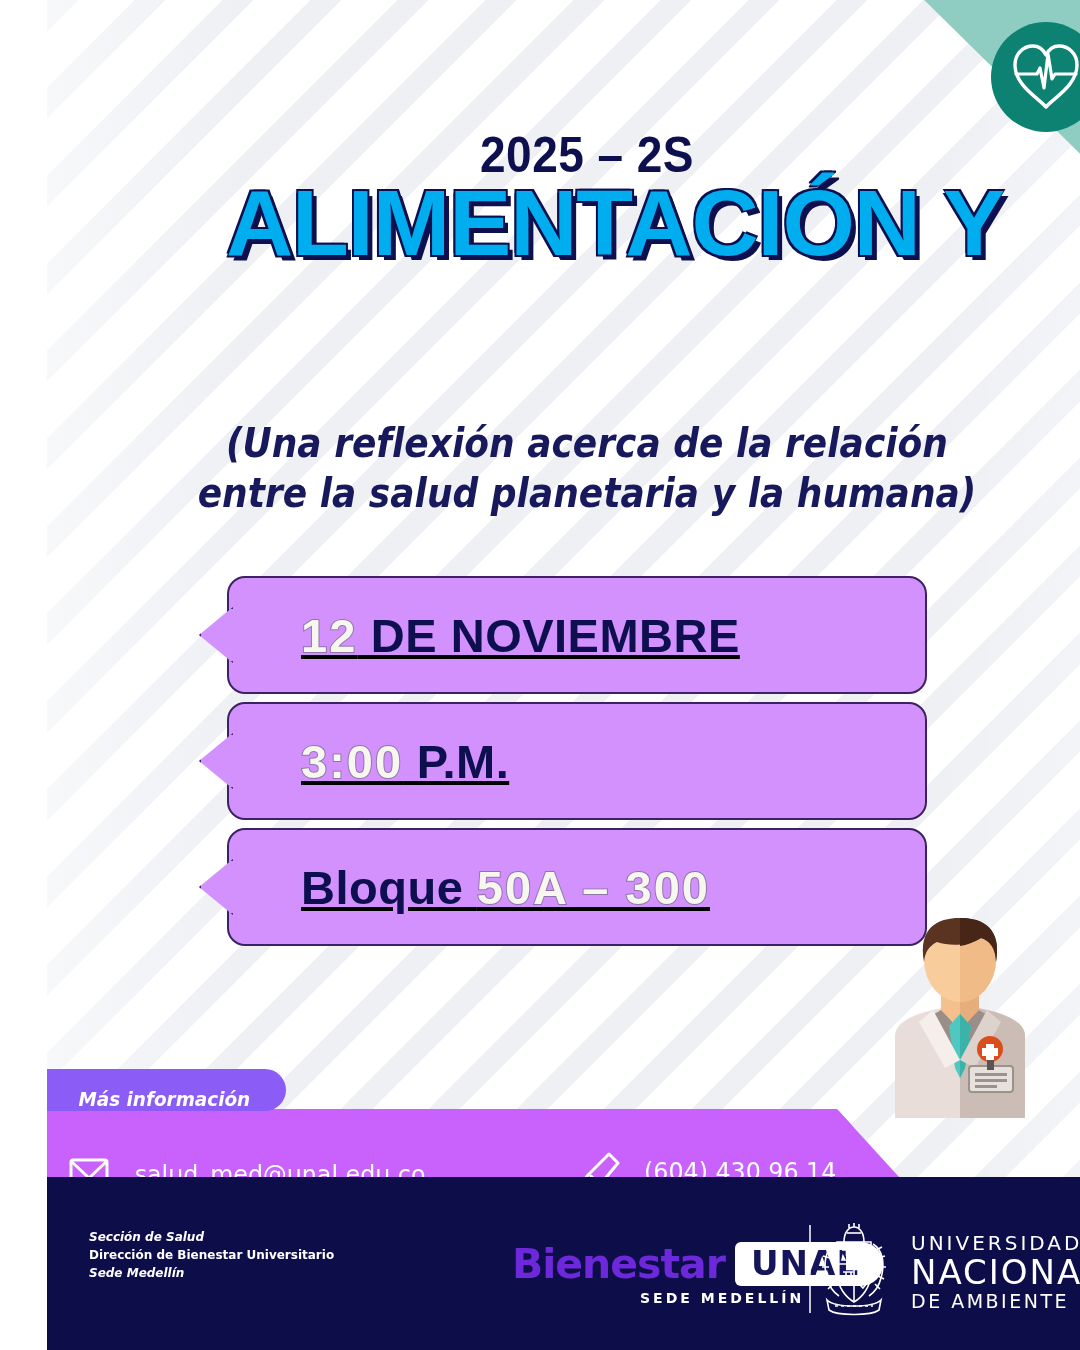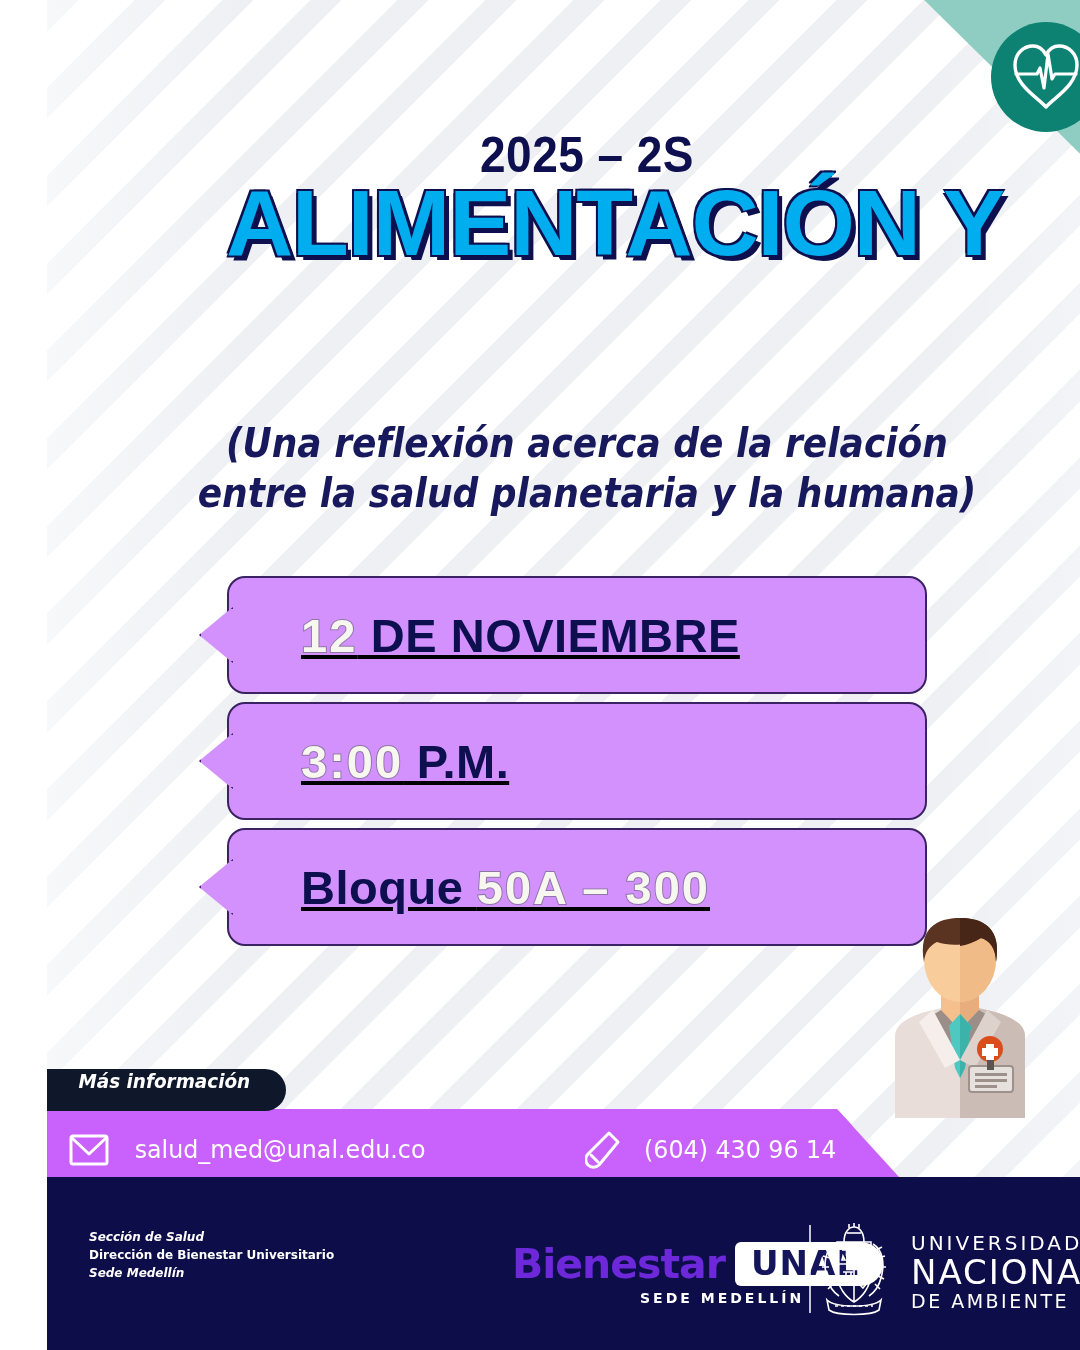--- a/index.html
+++ b/index.html
@@ -149,23 +149,23 @@
   .doctor{
     position:absolute;left:838px;top:918px;
     width:150px;height:200px;z-index:6;
   }
 
   
   .mas-tag{
     position:absolute;left:0;top:1069px;
     height:42px;
     padding:0 28px 0 24px;
-    background:#0f172a;
+    background:#8b5cf6;
     border-radius:0 22px 22px 0;
-    display:flex;align-items:flex-start;
+    display:flex;align-items:flex-end;
     z-index:8;
   }
   .mas-tag span{
     font-family:"DejaVu Sans", sans-serif;
     font-style:italic;font-weight:700;
     font-size:20px;color:#ffffff;
     transform:scaleX(.92);
   }
   .contact-bar{
     position:absolute;left:0;top:1109px;
@@ -173,21 +173,21 @@
     background:#c961fc;
     z-index:7;
     clip-path:polygon(0 0, 790px 0, 852px 100%, 0 100%);
   }
   .contact-bar::before{
     content:"";position:absolute;left:760px;top:0;width:46px;height:22px;
     background:#c961fc;border-radius:0 26px 0 0;
   }
   .contact-items{
     position:absolute;left:0;top:1109px;height:81px;width:852px;
-    display:flex;align-items:center;z-index:9;
+    display:flex;align-items:flex-end;z-index:9;
   }
   .contact-item{display:flex;align-items:center;}
   .contact-item.email{margin-left:22px;}
   .contact-item.phone{margin-left:152px;}
   .contact-item .ico{display:flex;align-items:center;justify-content:center;margin-right:18px;}
   .contact-item .txt{
     font-family:"DejaVu Sans", sans-serif;
     font-size:25px;color:#ffffff;font-weight:400;
     transform:scaleX(.95);
   }

